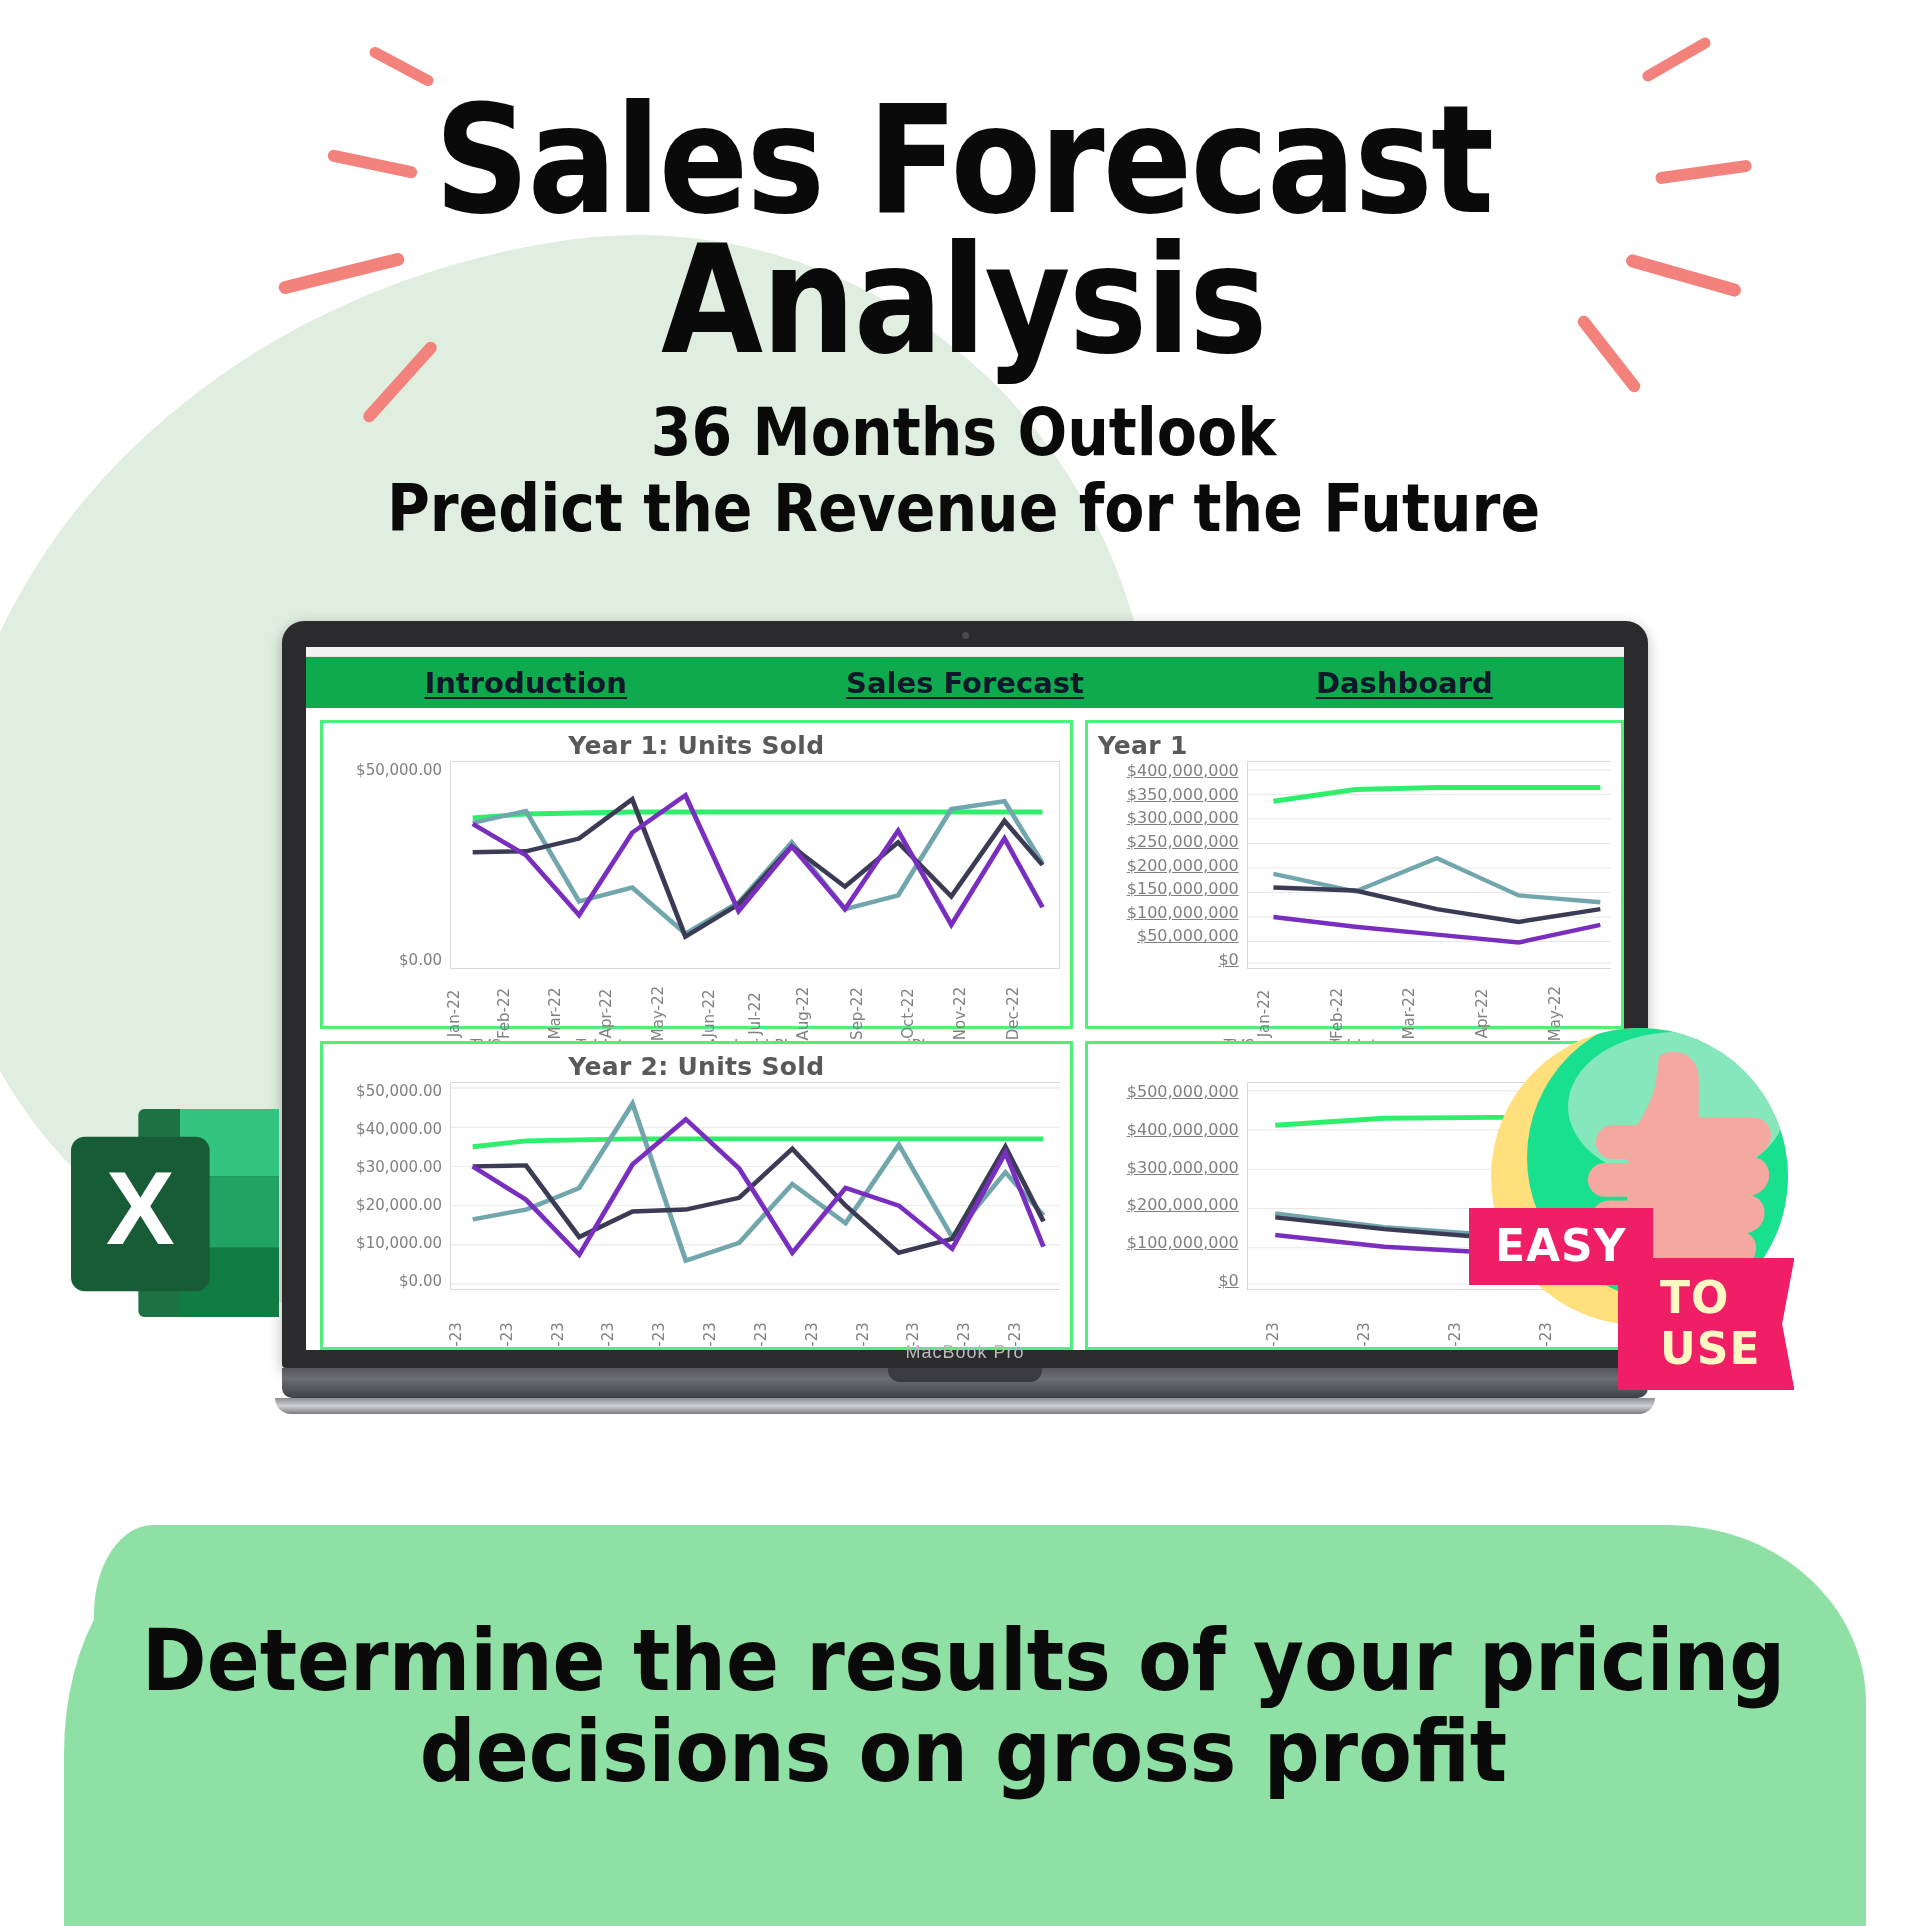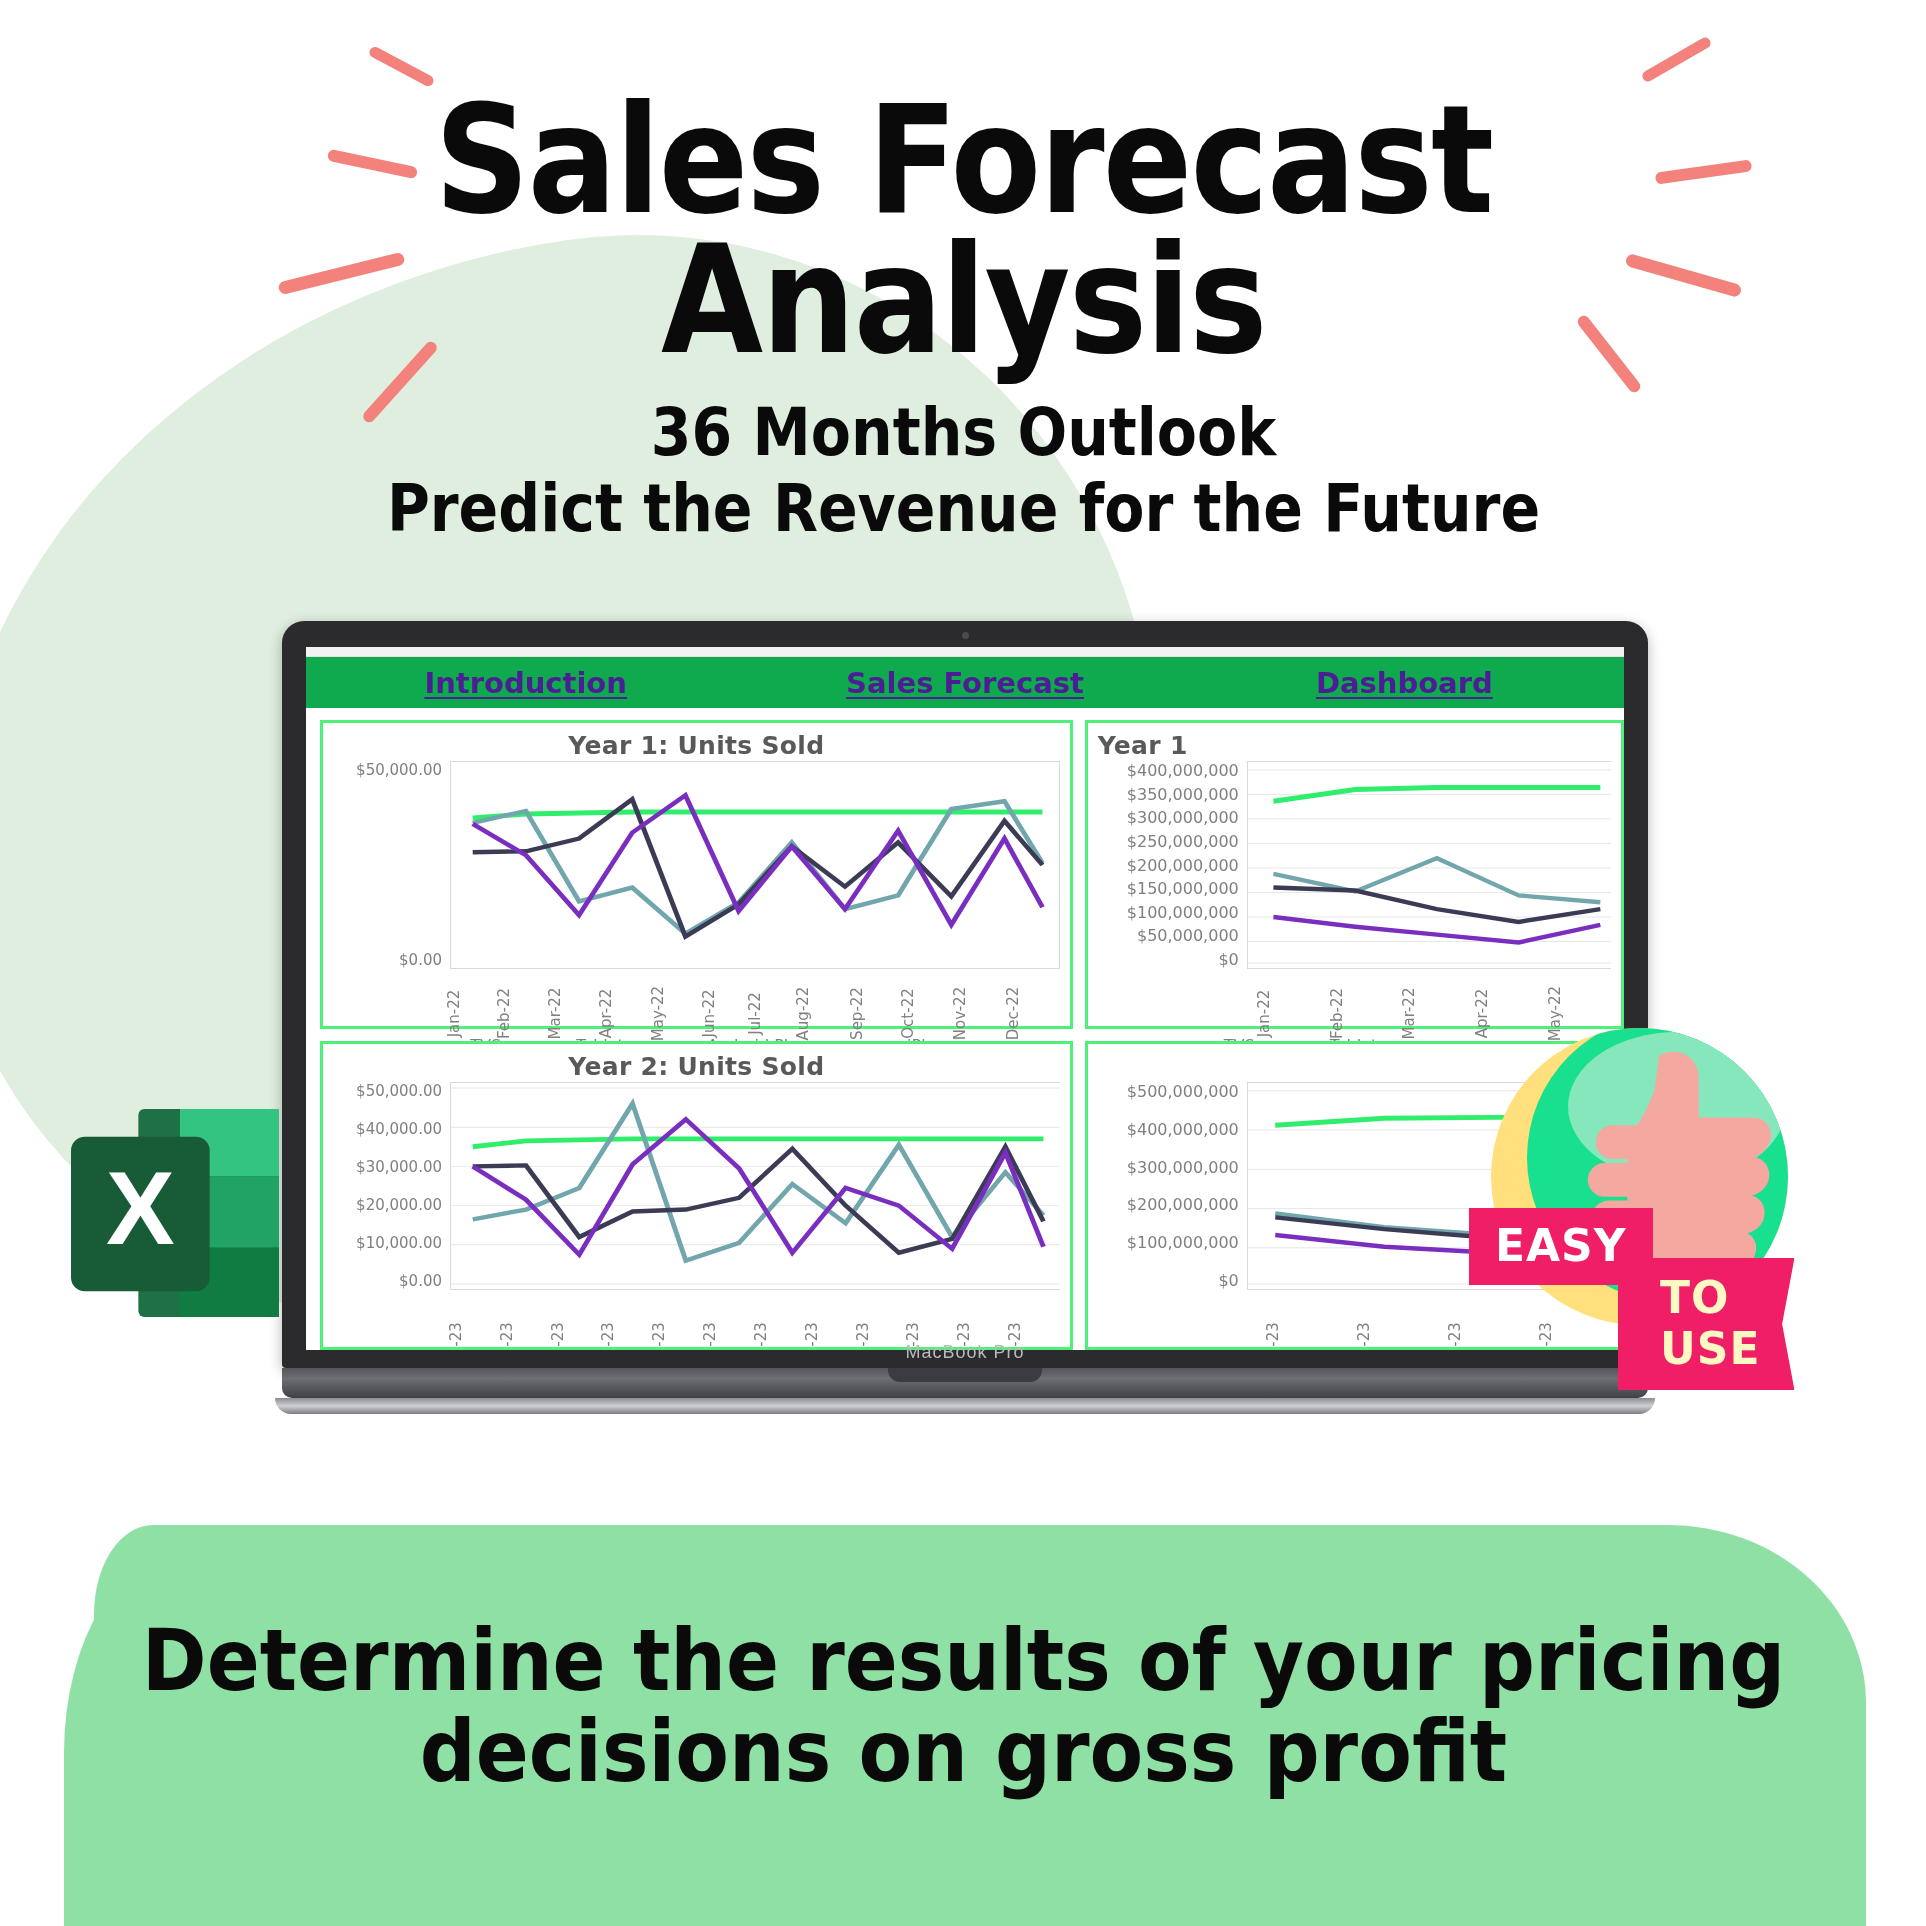--- a/index.html
+++ b/index.html
@@ -159,21 +159,21 @@
   .formula-strip { height: 10px; background:#f2f2f2; border-bottom:1px solid #e3e3e3;}
   .navbar {
     background: #0eaa4d;
     height: 51px;
     display: flex;
     align-items: center;
   }
   .nav-item {
     flex: 1;
     text-align: center;
-    color: #4c1d95;
+    color: #0f172a;
     font-family: "DejaVu Sans", sans-serif;
     font-weight: 700;
     font-size: 29px;
     text-decoration: underline;
     text-underline-offset: 4px;
   }
   .grid {
     display: grid;
     grid-template-columns: 1fr 1fr;
     gap: 12px;
@@ -201,21 +201,21 @@
     width: 117px;
     display: flex;
     flex-direction: column;
     justify-content: space-between;
     align-items: flex-end;
     padding-right: 8px;
     font-size: 15px;
     color: #808080;
     font-family: "DejaVu Sans", sans-serif;
   }
-  .yaxis.big { width: 149px; font-size: 16px; }
+  .yaxis.big { width: 149px; font-size: 16px; text-decoration: underline; }
   .plot {
     flex: 1;
     border: 1px solid #d9d9d9;
     border-top-color: #d9d9d9;
     position: relative;
     background:#fff;
   }
   .plot.gridded { border-left:1px solid #d9d9d9; border-right:none; }
   .plot svg { display:block; width:100%; height:100%; }
   .xaxis {

